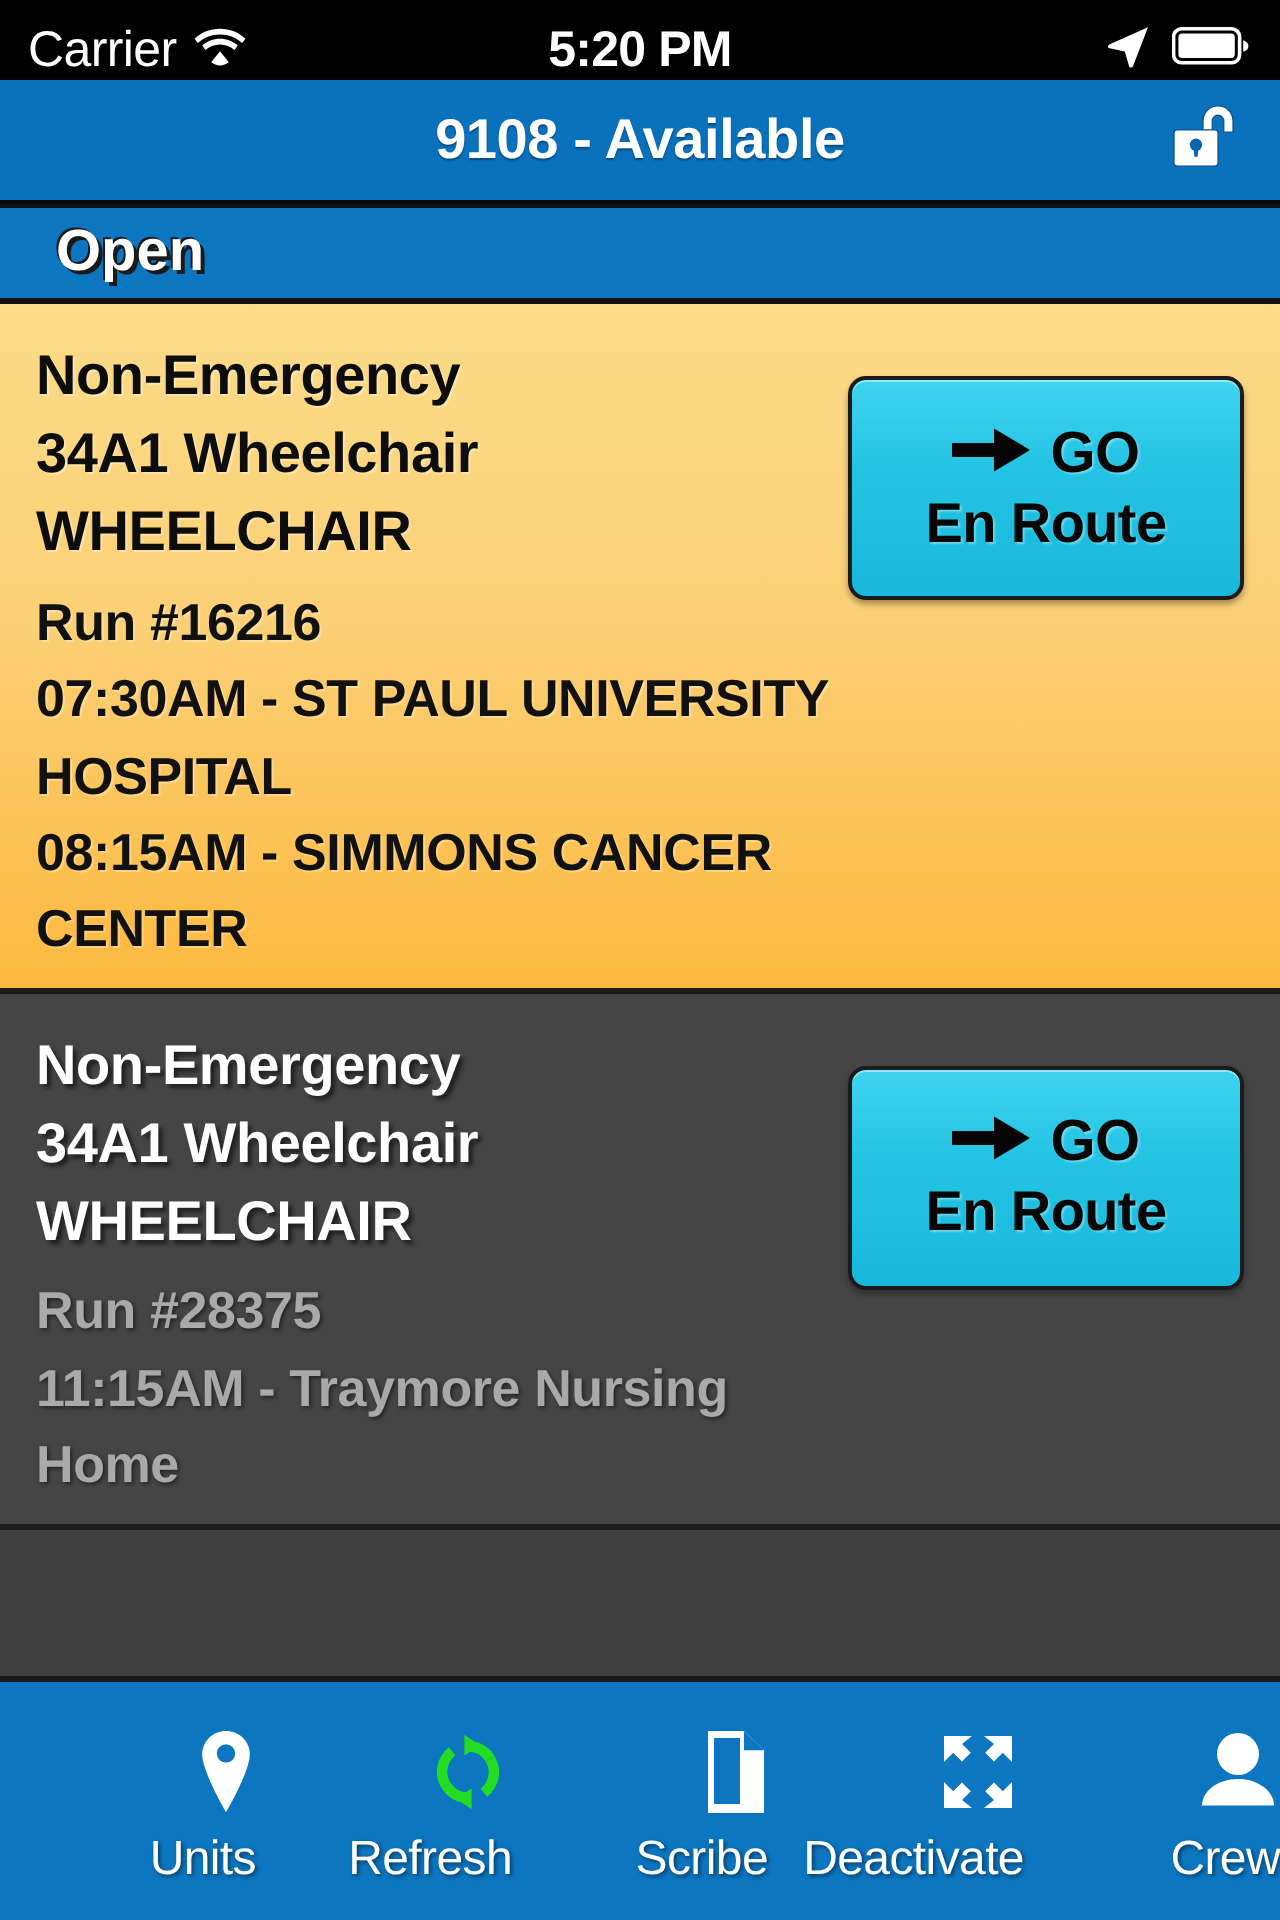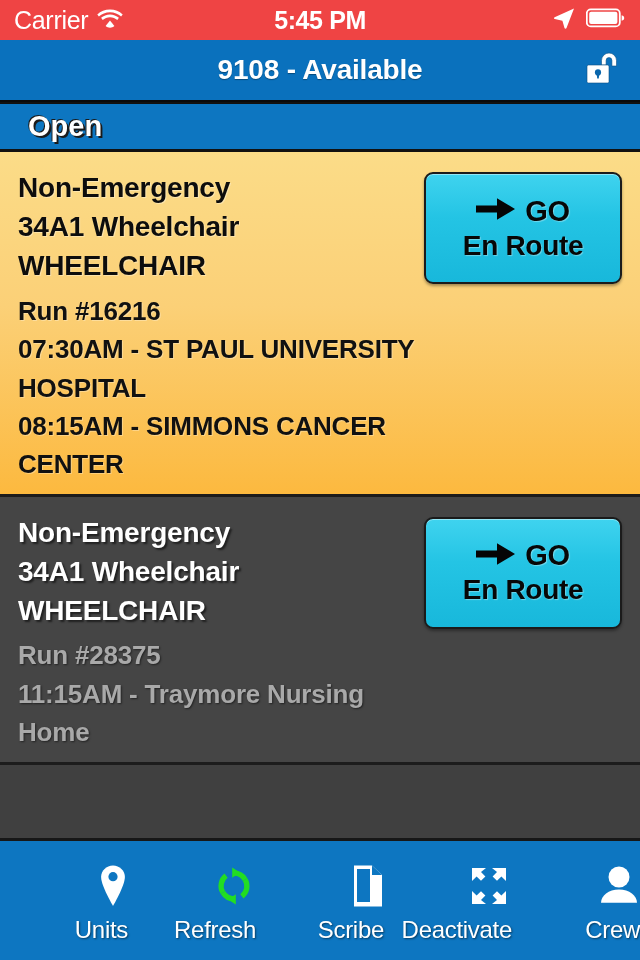--- a/index.html
+++ b/index.html
@@ -5,23 +5,23 @@
   * { margin:0; padding:0; box-sizing:border-box; }
   html, body {
     width:640px; height:960px;
     font-family:"Liberation Sans", sans-serif;
     background:#404040; overflow:hidden;
   }
   #app { position:relative; width:640px; height:960px; display:flex; flex-direction:column; }
 
   
   .statusbar {
-    height:40px; background:#ef4444; color:#fff;
-    display:flex; align-items:center; flex:0 0 40px;
-    position:relative; padding:16px 14px;
+    height:40px; background:#000000; color:#fff;
+    display:flex; align-items:flex-end; flex:0 0 40px;
+    position:relative; padding:0 14px;
   }
   .sb-left { display:flex; align-items:center; gap:9px; }
   .sb-carrier { font-size:25px; letter-spacing:-0.3px; }
   .sb-time {
     position:absolute; left:0; right:0; text-align:center;
     font-size:25px; font-weight:bold; letter-spacing:-0.4px;
     pointer-events:none;
   }
   .sb-right { margin-left:auto; display:flex; align-items:center; gap:10px; z-index:2; }
 
@@ -75,21 +75,21 @@
     font-size:26px; font-weight:bold; line-height:1.48;
     letter-spacing:-0.2px;
   }
   .jobcard.active .job-detail { color:#111; text-shadow:1px 1px 0 rgba(255,255,255,.3); }
   .jobcard.inactive .job-detail { color:#a9a9a9; text-shadow:1px 1px 2px rgba(0,0,0,.5); }
 
   .job-body { padding-right:200px; }
 
   
   .go-button {
-    position:absolute; right:18px; top:20px;
+    position:absolute; right:18px; top:36px;
     width:198px; height:112px;
     background:linear-gradient(180deg,#3fd3ef 0%,#24c4e4 40%,#18b8db 100%);
     border:2px solid #1b1b1b; border-radius:9px;
     display:flex; flex-direction:column;
     align-items:center; justify-content:center; gap:2px;
     box-shadow:0 2px 3px rgba(0,0,0,.35), inset 0 1px 0 rgba(255,255,255,.45);
     cursor:pointer;
   }
   .go-row { display:flex; align-items:center; gap:9px; }
   .go-text {
@@ -128,21 +128,21 @@
     <div class="sb-left">
       <span class="sb-carrier">Carrier</span>
       <span>
         <svg width="26" height="20" viewBox="0 0 26 20">
           <path d="M13 4.2c4.3 0 8.2 1.6 11.1 4.3l1.6-2.1C22.4 3.2 17.9 1.4 13 1.4S3.6 3.2 0.3 6.4l1.6 2.1C4.8 5.8 8.7 4.2 13 4.2z" fill="#fff"></path>
           <path d="M13 9.2c2.8 0 5.4 1.1 7.3 2.8l1.6-2.2C19.5 7.7 16.4 6.4 13 6.4S6.5 7.7 4.1 9.8l1.6 2.2C7.6 10.3 10.2 9.2 13 9.2z" fill="#fff"></path>
           <path d="M13 12.6l-4.4 5.5c1.2 1 2.8 1.6 4.4 1.6s3.2-.6 4.4-1.6L13 12.6z" fill="#fff"></path>
         </svg>
       </span>
     </div>
-    <div class="sb-time">5:45 PM</div>
+    <div class="sb-time">5:20 PM</div>
     <div class="sb-right">
       <span>
         <svg width="24" height="24" viewBox="0 0 24 24">
           <path d="M22 2.6 2.6 11.2c-.9.4-.8 1.7.2 1.9l7.6 1.6 2.1 7.3c.3 1 1.6 1 2 .1L22 2.6z" fill="#fff"></path>
         </svg>
       </span>
       <span>
         <svg width="40" height="20" viewBox="0 0 40 20">
           <rect x="0.8" y="1.4" width="33" height="17" rx="4" ry="4" fill="none" stroke="#fff" stroke-width="1.8"></rect>
           <rect x="3.2" y="3.8" width="28.2" height="12.2" rx="2" ry="2" fill="#fff"></rect>

